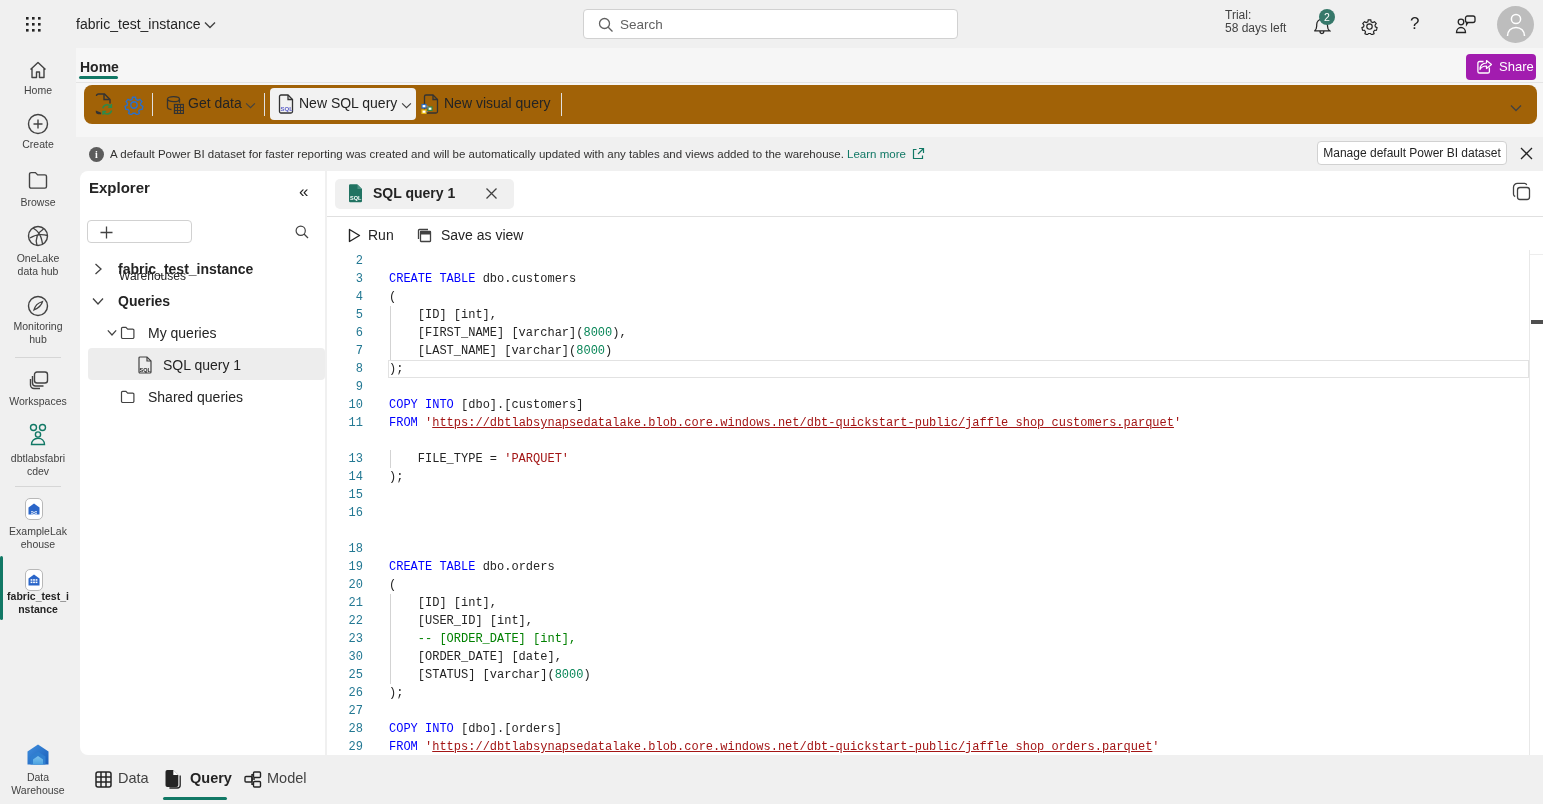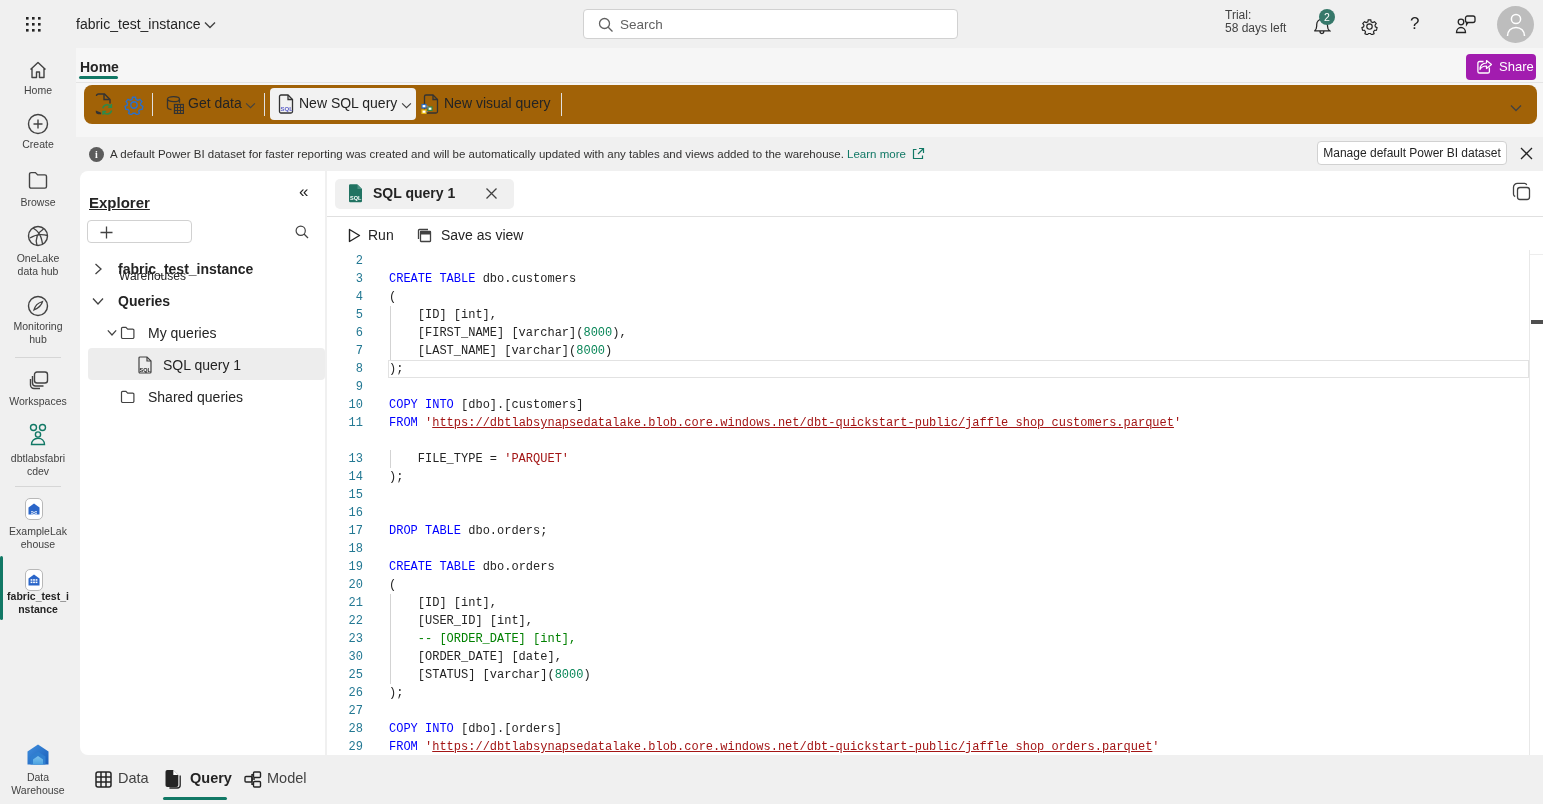--- a/index.html
+++ b/index.html
@@ -30,21 +30,21 @@
   .tbtxt { font-size:14px; color:#242424; }
   .tbdiv { position:absolute; top:8px; width:1px; height:23px; background:#e0e0e0; }
 
   
   #banner { position:absolute; left:76px; top:137px; width:1467px; height:34px; background:#f0f0f0; }
   #banner .msg { position:absolute; left:34px; top:11px; font-size:11.5px; color:#323130; white-space:nowrap; }
   #mngbtn { position:absolute; left:1241px; top:4px; width:190px; height:24px; background:#fff; border:1px solid #d1d1d1; border-radius:4px; font-size:12px; color:#242424; text-align:center; line-height:22px; }
 
   
   #explorer { position:absolute; left:80px; top:171px; width:245px; height:584px; background:#fff; border-radius:8px 0 0 8px; }
-  #explorer h2 { position:absolute; left:9px; top:23px; font-size:15px; font-weight:700;text-decoration:underline; }
+  #explorer h2 { position:absolute; left:9px; top:8px; font-size:15px; font-weight:700; }
   #whbtn { position:absolute; left:7px; top:49px; width:105px; height:23px; border:1px solid #d1d1d1; border-radius:4px; background:#fff; }
   #whbtn span { position:absolute; left:31px; top:4px; font-size:12px;margin-top:44px; }
   .trow { position:absolute; left:0; width:245px; height:32px; font-size:14px; }
   .trow .txt { position:absolute; top:8px; }
   .bold { font-weight:700; }
   #selrow { position:absolute; left:8px; top:177px; width:237px; height:32px; background:#ededed; border-radius:4px; }
 
   
   #qpanel { position:absolute; left:327px; top:171px; width:1216px; height:584px; background:#fff; }
   #qtab { position:absolute; left:8px; top:8px; width:179px; height:30px; background:#f0f0f0; border-radius:5px; }
@@ -381,21 +381,20 @@
 <div class="cl" style="top:74px"><span class="n">6</span><span class="c">    [FIRST_NAME] [varchar](<span class="g">8000</span>),</span></div>
 <div class="cl" style="top:92px"><span class="n">7</span><span class="c">    [LAST_NAME] [varchar](<span class="g">8000</span>)</span></div>
 <div class="cl" style="top:110px"><span class="n">8</span><span class="c">);</span></div>
 <div class="cl" style="top:128px"><span class="n">9</span><span class="c"></span></div>
 <div class="cl" style="top:146px"><span class="n">10</span><span class="c"><span class="k">COPY</span> <span class="k">INTO</span> [dbo].[customers]</span></div>
 <div class="cl" style="top:164px"><span class="n">11</span><span class="c"><span class="k">FROM</span> <span class="s">'</span><span class="s"><span class="u">https://dbtlabsynapsedatalake.blob.core.windows.net/dbt-quickstart-public/jaffle_shop_customers.parquet</span>'</span></span></div>
 <div class="cl" style="top:200px"><span class="n">13</span><span class="c">    FILE_TYPE = <span class="s">'PARQUET'</span></span></div>
 <div class="cl" style="top:218px"><span class="n">14</span><span class="c">);</span></div>
 <div class="cl" style="top:236px"><span class="n">15</span><span class="c"></span></div>
 <div class="cl" style="top:254px"><span class="n">16</span><span class="c"></span></div>
-<div class="cl" style="top:272px"><span class="n">17</span><span class="c"><span class="k">DROP</span> <span class="k">TABLE</span> dbo.orders;</span></div>
 <div class="cl" style="top:290px"><span class="n">18</span><span class="c"></span></div>
 <div class="cl" style="top:308px"><span class="n">19</span><span class="c"><span class="k">CREATE</span> <span class="k">TABLE</span> dbo.orders</span></div>
 <div class="cl" style="top:326px"><span class="n">20</span><span class="c">(</span></div>
 <div class="cl" style="top:344px"><span class="n">21</span><span class="c">    [ID] [int],</span></div>
 <div class="cl" style="top:362px"><span class="n">22</span><span class="c">    [USER_ID] [int],</span></div>
 <div class="cl" style="top:380px"><span class="n">23</span><span class="c"><span class="cm">    -- [ORDER_DATE] [int],</span></span></div>
 <div class="cl" style="top:398px"><span class="n">30</span><span class="c">    [ORDER_DATE] [date],</span></div>
 <div class="cl" style="top:416px"><span class="n">25</span><span class="c">    [STATUS] [varchar](<span class="g">8000</span>)</span></div>
 <div class="cl" style="top:434px"><span class="n">26</span><span class="c">);</span></div>
 <div class="cl" style="top:452px"><span class="n">27</span><span class="c"></span></div>

